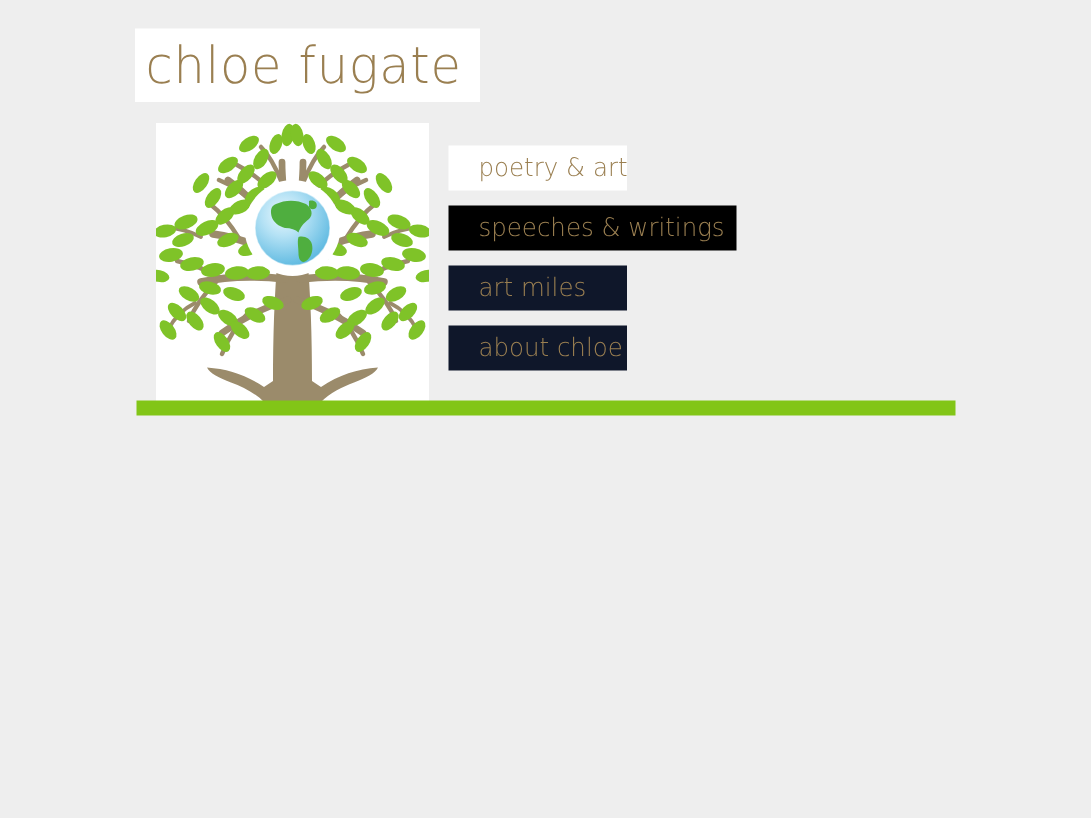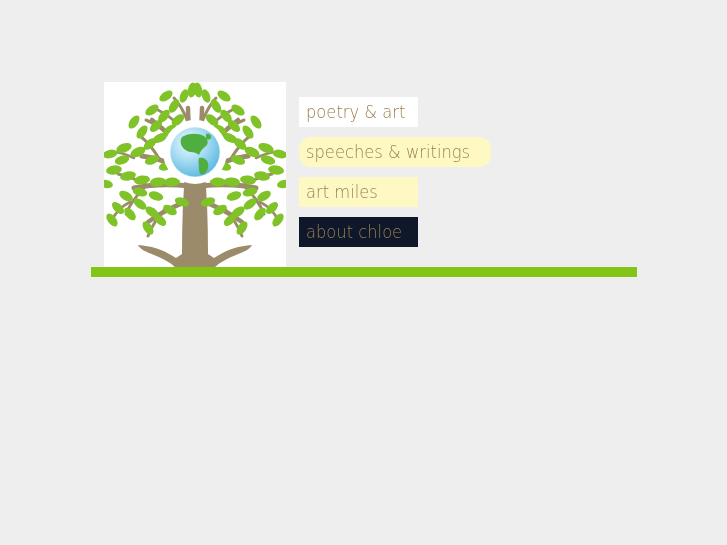--- a/index.html
+++ b/index.html
@@ -69,21 +69,21 @@
     left: 299px;
     top: 97px;
     width: 200px;
   }
   .nav-item {
     background: #ffffff;
     height: 30px;
     display: flex;
     align-items: center;
     box-sizing: border-box;
-    padding-left: 7px;
+    padding-left: 20px;
     margin-bottom: 10px;
     cursor: pointer;
     width: 119px;
   }
   .nav-item-label {
     font-family: "DejaVu Sans", sans-serif;
     font-size: 17px;
     font-weight: 300;
     color: #9a7f51;
     line-height: 1;
@@ -100,20 +100,23 @@
     top: 267px;
     width: 546px;
     height: 10px;
   }
 </style>
 </head>
 <body style="background: rgb(238, 238, 238);">
 
 <div id="page-root">
 
+  <div class="site-title" style="background: rgb(255, 255, 255);">
+    <span class="site-title-text" style="color: rgb(154, 127, 81);">chloe fugate</span>
+  </div>
 
   <div class="logo-block" style="background: rgb(255, 255, 255);">
     <svg class="logo-svg" viewBox="0 0 182 186" xmlns="http://www.w3.org/2000/svg">
       <defs>
         <radialGradient id="globeGrad" cx="38%" cy="32%" r="72%">
           <stop offset="0%" stop-color="#eaf7fd"></stop>
           <stop offset="40%" stop-color="#b5e2f5"></stop>
           <stop offset="100%" stop-color="#5bb8e0"></stop>
         </radialGradient>
       </defs>
@@ -257,24 +260,24 @@
         <path d="M102 52 C105 51 108 53 107 56 C106 58 103 58 102 56 Z"></path>
       </g>
       <circle cx="91" cy="70" r="25" fill="none" stroke="#ffffff" stroke-width="1" opacity="0.5"></circle>
     </svg>
   </div>
 
   <nav class="nav">
     <div class="nav-item" style="background: rgb(255, 255, 255);">
       <span class="nav-item-label" style="color: rgb(154, 127, 81);">poetry &amp; art</span>
     </div>
-    <div class="nav-item wide" style="background: #fef9c3; border-radius: 12px;">
+    <div class="nav-item wide" style="background: #000000;">
       <span class="nav-item-label" style="color: rgb(154, 127, 81);">speeches &amp; writings</span>
     </div>
-    <div class="nav-item" style="background: #fef9c3;">
+    <div class="nav-item" style="background: #0f172a;">
       <span class="nav-item-label" style="color: rgb(154, 127, 81);">art miles</span>
     </div>
     <div class="nav-item" style="background: #0f172a;">
       <span class="nav-item-label" style="color: rgb(154, 127, 81);">about chloe</span>
     </div>
   </nav>
 
   <div class="green-bar" style="background: rgb(130, 197, 23);"></div>
 
 </div>

